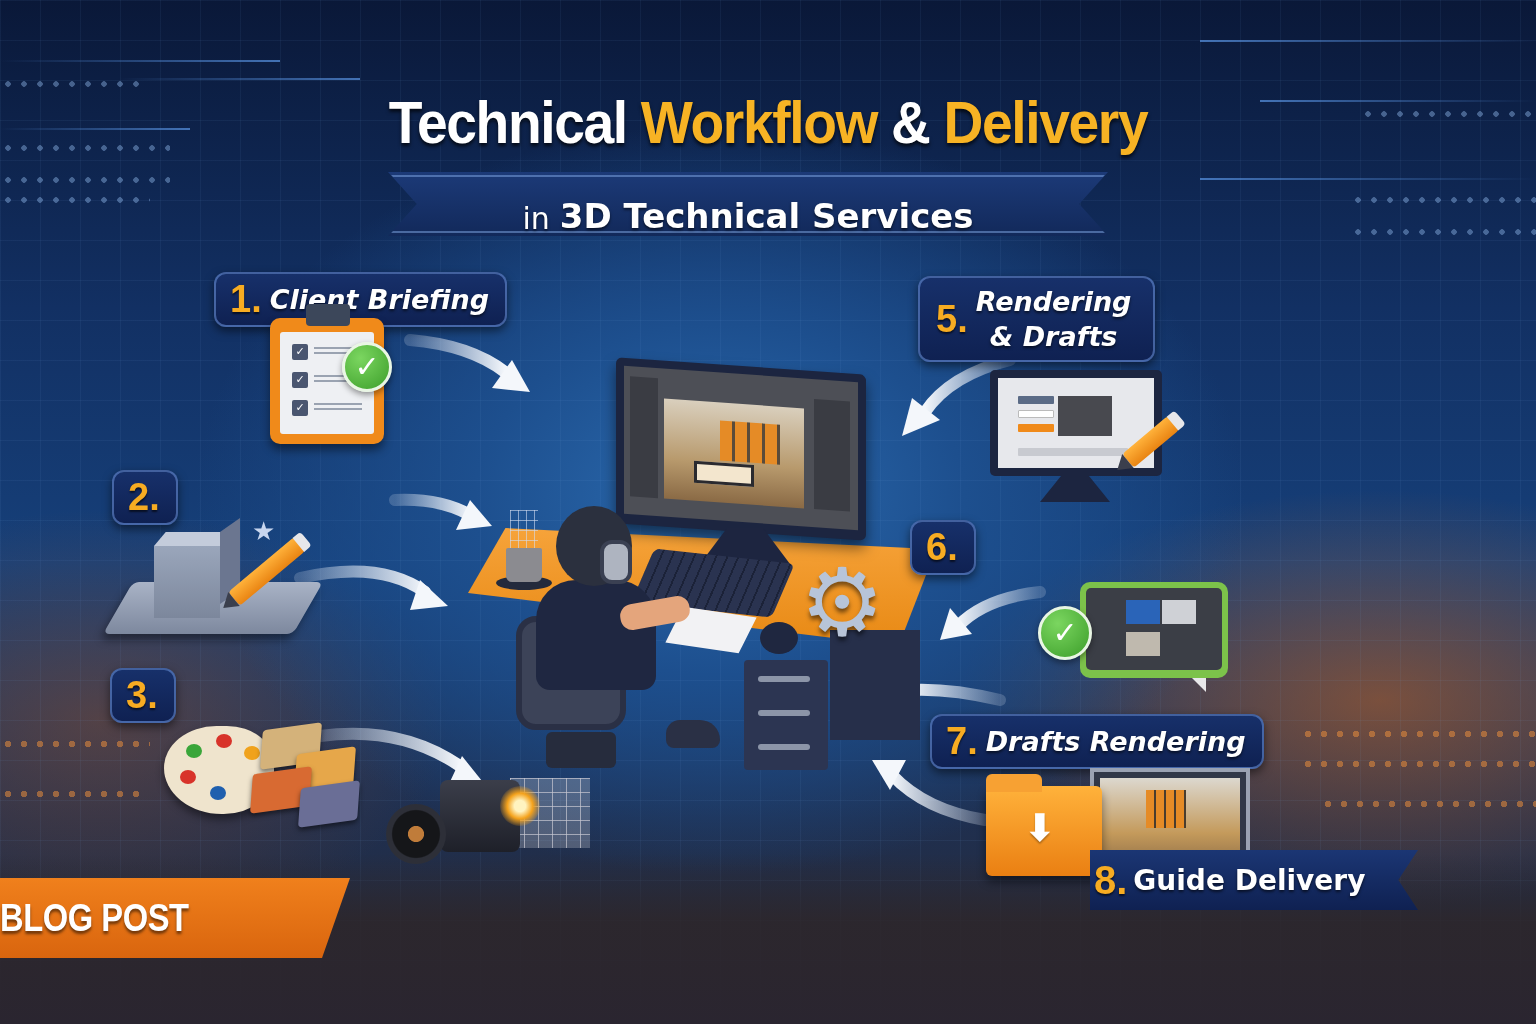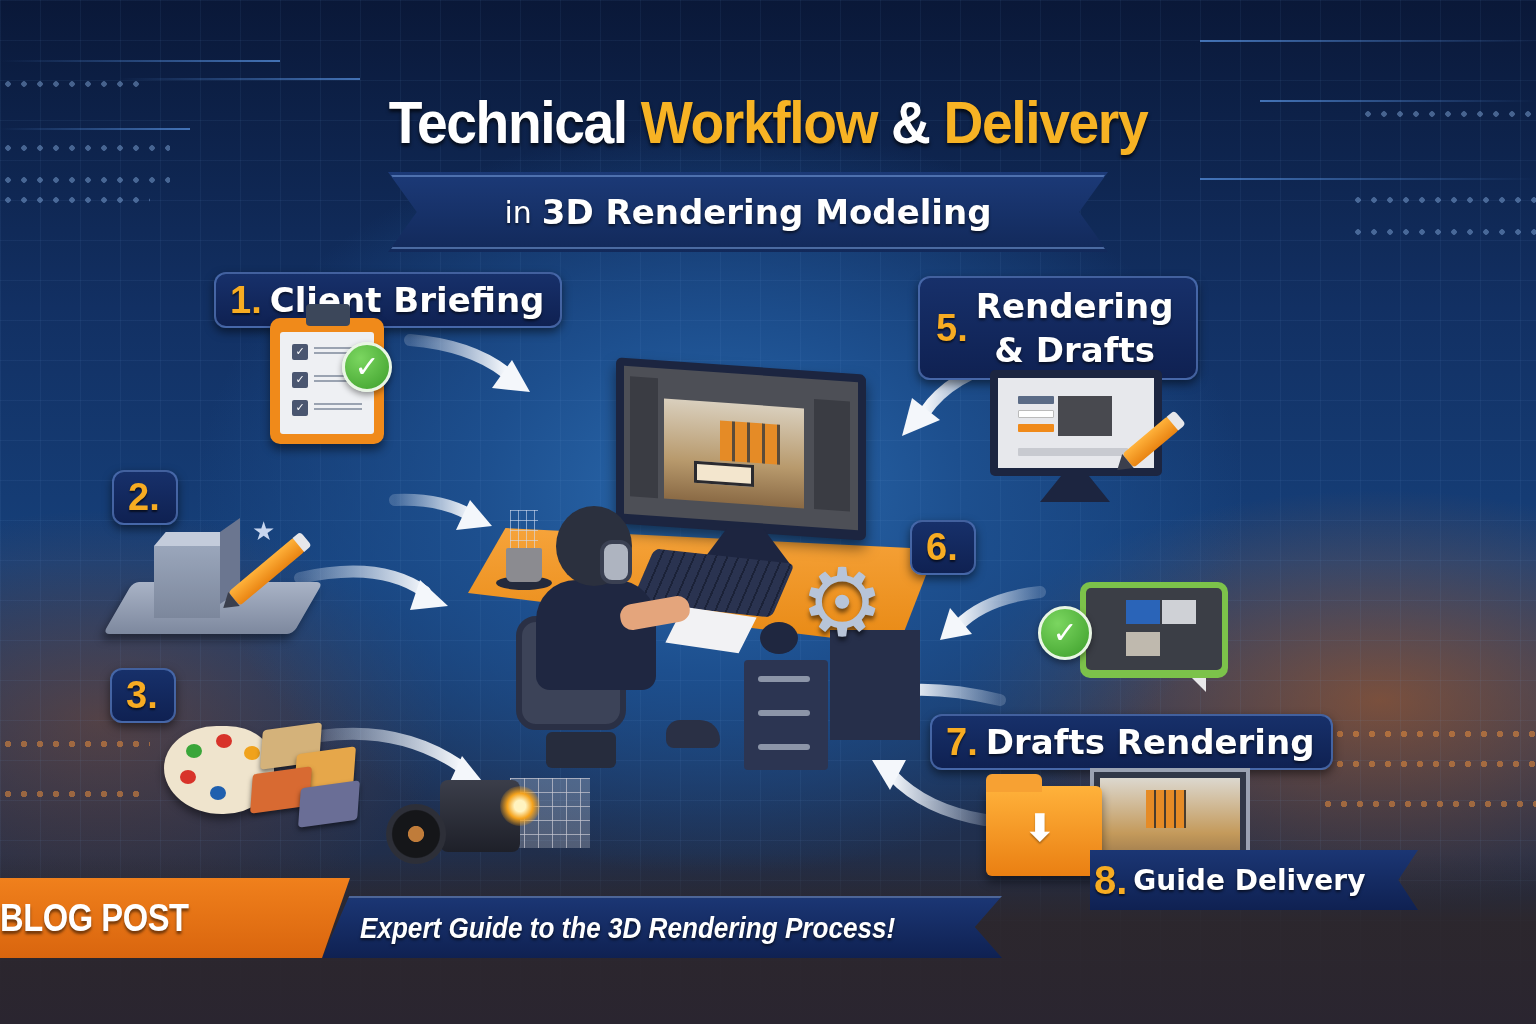--- a/index.html
+++ b/index.html
@@ -36,24 +36,24 @@
   
   .title {
     position: absolute; left: 0; right: 0; top: 88px; text-align: center;
     font-family: "Liberation Sans", sans-serif; font-weight: bold; font-size: 60px;
     letter-spacing: -1.5px; color: #fff;
     text-shadow: 0 3px 4px rgba(0,0,0,0.7);
     transform: scaleX(0.92);
   }
   .title .hl { color: #f7b324; }
   .subtitle-ribbon {
-    position: absolute; left: 388px; top: 172px; width: 720px; height: 80px;
+    position: absolute; left: 388px; top: 172px; width: 720px; height: 64px;
     background: linear-gradient(180deg, #1c3a78, #12295a);
     clip-path: polygon(0 0, 100% 0, 96% 50%, 100% 100%, 0 100%, 4% 50%);
-    display: flex; align-items: center; justify-content: center;
+    display: flex; align-items: flex-end; justify-content: center;
   }
   .subtitle-ribbon::before {
     content: ""; position: absolute; inset: 3px;
     clip-path: polygon(0 0, 100% 0, 96% 50%, 100% 100%, 0 100%, 4% 50%);
     border: 2px solid rgba(130,170,230,0.5);
   }
   .subtitle-ribbon span {
     position: relative; color: #fff; font-size: 34px; font-weight: bold;
     font-family: "DejaVu Sans", sans-serif; text-shadow: 0 2px 3px rgba(0,0,0,0.6);
   }
@@ -65,22 +65,23 @@
     background: linear-gradient(180deg, #17306a 0%, #0f2152 100%);
     border: 2px solid rgba(110,150,220,0.55);
     border-radius: 12px; padding: 4px 16px 4px 14px;
     box-shadow: 0 4px 10px rgba(0,0,0,0.5);
   }
   .step .num {
     color: #f7ac22; font-weight: bold; font-size: 38px; font-family: "Liberation Sans", sans-serif;
     text-shadow: 0 2px 2px rgba(0,0,0,0.6);
   }
   .step .lbl {
-    color: #fff; font-weight: bold; font-size: 34px; line-height: 1.3;
+    color: #fff; font-weight: bold; font-size: 27px; line-height: 1.3;
     text-shadow: 0 2px 3px rgba(0,0,0,0.6);
+    font-style: italic;
   }
   .step.two-line .lbl { text-align: center; }
 
   
   .arrow { position: absolute; }
 
   
   .icon { position: absolute; }
 
   
@@ -221,21 +222,21 @@
   <div class="floor"></div>
 
   <div class="title">
     <span>Technical</span>
     <span class="hl">Workflow</span>
     <span>&amp;</span>
     <span class="hl">Delivery</span>
   </div>
   <div class="subtitle-ribbon">
     <span class="pre">in</span>
-    <span>3D Rendering Modeling</span>
+    <span>3D Technical Services</span>
   </div>
 
   <svg class="arrow" style="left:0;top:0;" width="1536" height="1024">
     <defs>
       <linearGradient id="ag" x1="0" x2="1">
         <stop offset="0" stop-color="#dfe7f3" stop-opacity="0.2"></stop>
         <stop offset="1" stop-color="#f4f7fb"></stop>
       </linearGradient>
       <linearGradient id="agr" x1="1" x2="0">
         <stop offset="0" stop-color="#dfe7f3" stop-opacity="0.2"></stop>
@@ -392,19 +393,16 @@
   </div>
   <div class="icon folder">
     <span class="down">⬇</span>
   </div>
 
   <div class="ribbon8">
     <span class="num">8.</span>
     <span class="lbl">Guide Delivery</span>
   </div>
 
-  <div class="guide-ribbon">
-    <span>Expert Guide to the 3D Rendering Process!</span>
-  </div>
   <div class="blog-tag">
     <span>BLOG POST</span>
   </div>
 </div>
 
 </body></html>

